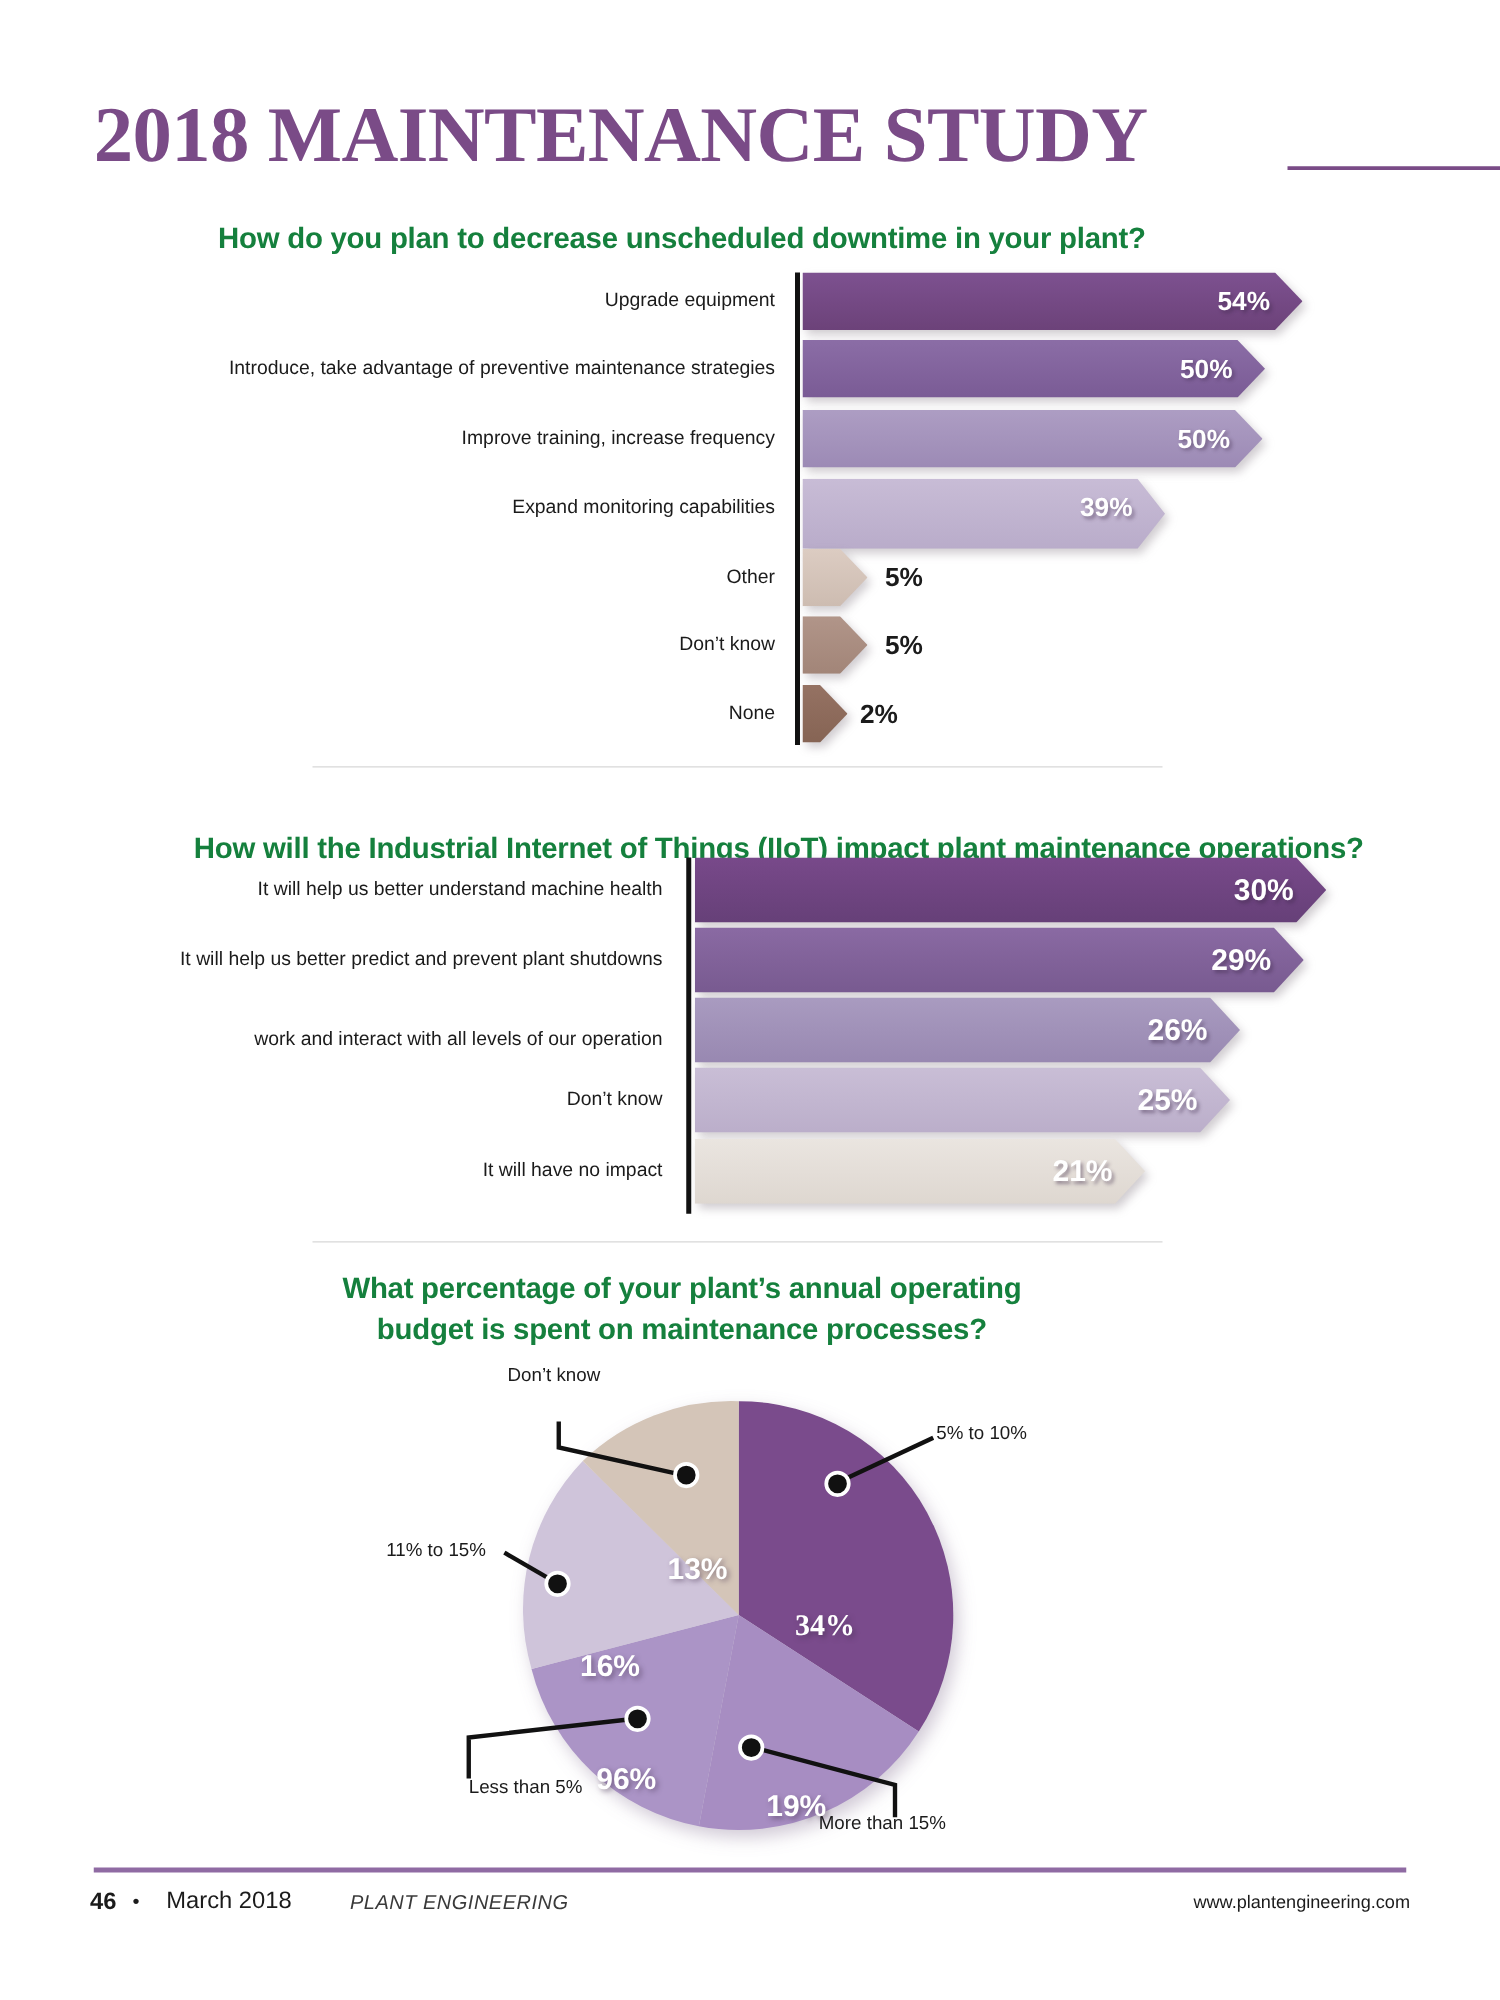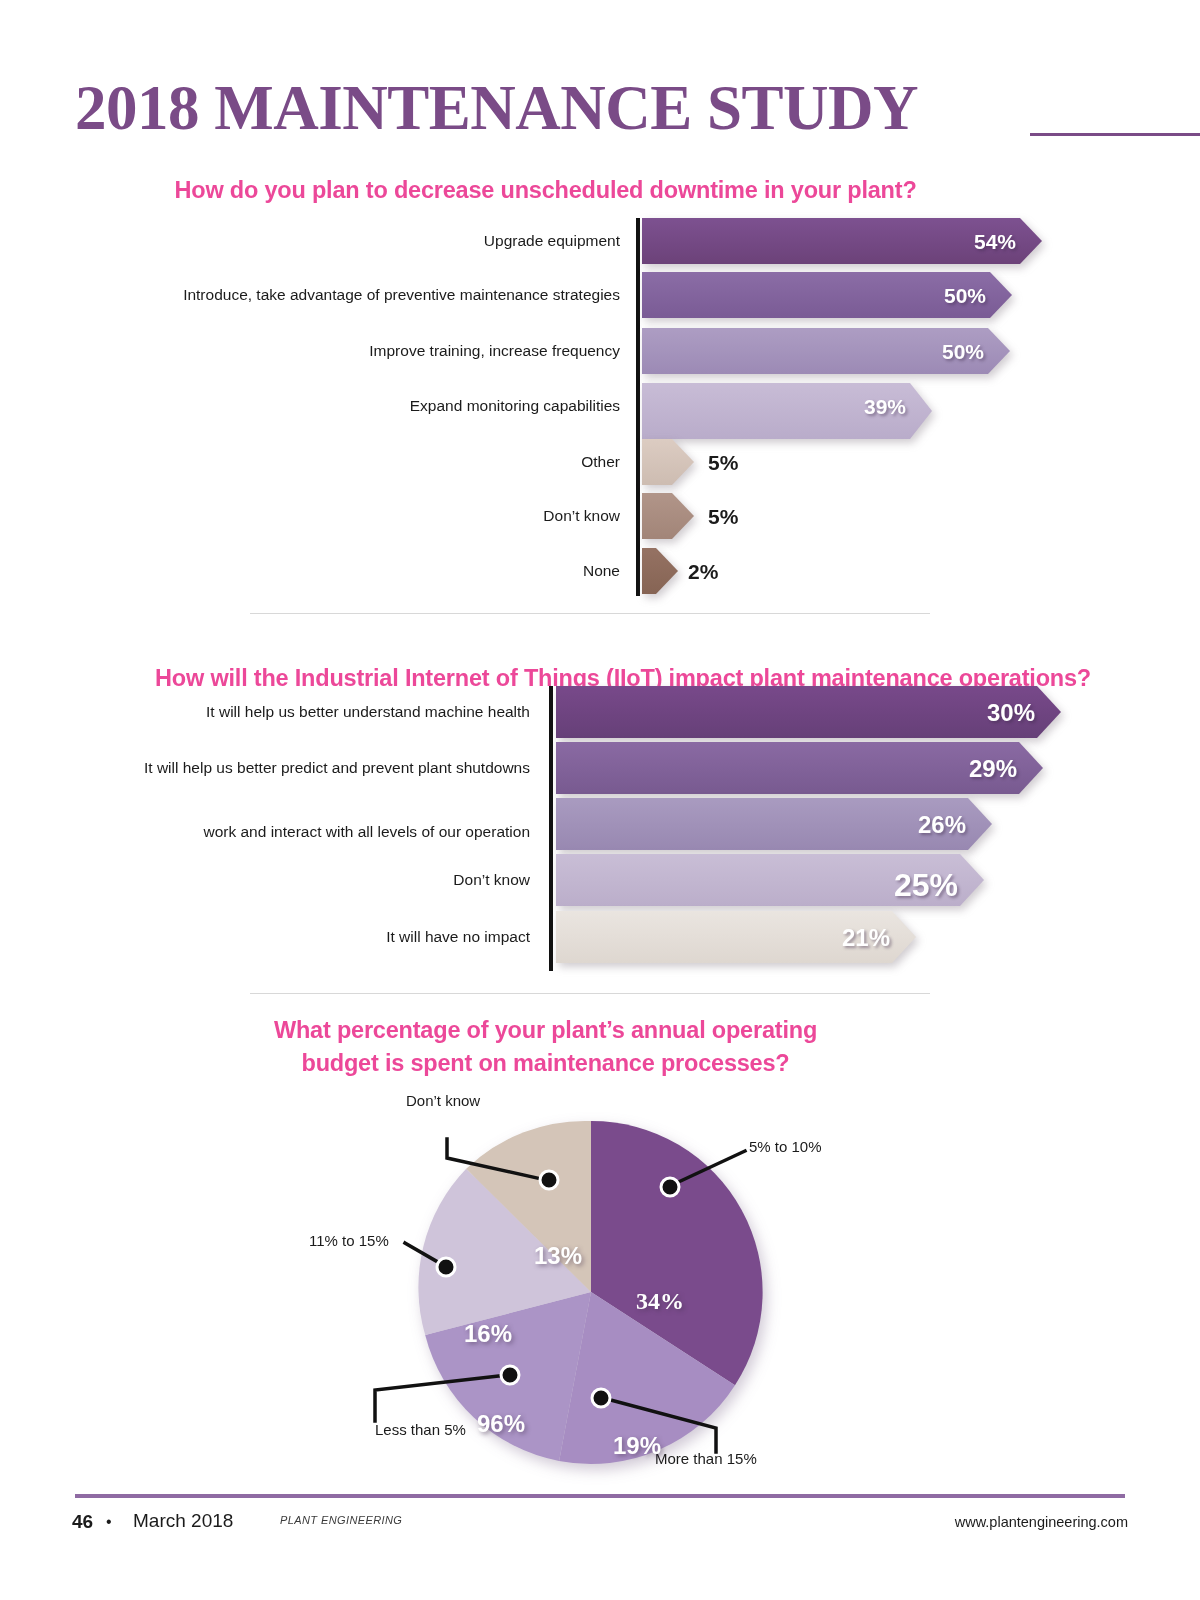--- a/index.html
+++ b/index.html
@@ -30,21 +30,21 @@
   #title-rule {
     position:absolute; left:1030px; top:61px; width:175px; height:3px;
     background:#7a4b87;
   }
 
   
   .section-heading {
     position:absolute;
     font-size:23.5px;
     font-weight:bold;
-    color:#ec4899;
+    color:#15803d;
     text-align:center;
     width:1091px; left:0;
     letter-spacing:-0.2px;
   }
   #q1-heading { top:177px; }
   #q2-heading { top:665px;text-align:right; }
   #q3-heading { top:1014px; line-height:33px; }
 
   .divider {
     position:absolute; left:250px; width:680px; height:1px;
@@ -112,21 +112,21 @@
   #footer-bullet {
     position:absolute; left:106px; top:13px;
     font-size:16px; color:#1b1b1b;
   }
   #footer-date {
     position:absolute; left:133px; top:10px;
     font-size:19px; color:#1b1b1b;
   }
   #footer-brand {
     position:absolute; left:280px; top:14px;
-    font-size:11px; font-style:italic; letter-spacing:0.4px; color:#3a3a3a;
+    font-size:16px; font-style:italic; letter-spacing:0.4px; color:#3a3a3a;
   }
   #footer-url {
     position:absolute; right:72px; top:14px;
     font-size:14.5px; color:#1b1b1b;
   }
 </style>
 </head>
 <body>
 
 <div id="page-title-row">
@@ -312,21 +312,21 @@
     <div class="bar-wrap" style="left:556px;top:0;width:428px;height:52px;">
       <svg class="bar-shape" viewBox="0 0 428 52" preserveAspectRatio="none" width="428" height="52">
         <defs>
             <linearGradient id="g2d" x1="0" y1="0" x2="0" y2="1">
               <stop offset="0" stop-color="#c9bed6"></stop>
               <stop offset="1" stop-color="#bbaeca"></stop>
             </linearGradient>
           </defs>
         <polygon points="0,0 404,0 428,26 404,52 0,52" fill="url(#g2d)"></polygon>
       </svg>
-      <div class="bar-value inside" style="right:26px;top:15px;font-size:32px;">25%</div>
+      <div class="bar-value inside" style="right:26px;top:15px;font-size:24px;">25%</div>
     </div>
   </div>
 
   <div class="bar-row" style="top:225px;height:52px;">
     <div class="bar-label" style="left:60px;top:16px;width:470px;">It will have no impact</div>
     <div class="bar-wrap" style="left:556px;top:0;width:360px;height:52px;">
       <svg class="bar-shape" viewBox="0 0 360 52" preserveAspectRatio="none" width="360" height="52">
         <defs>
             <linearGradient id="g2e" x1="0" y1="0" x2="0" y2="1">
               <stop offset="0" stop-color="#eae5e0"></stop>

